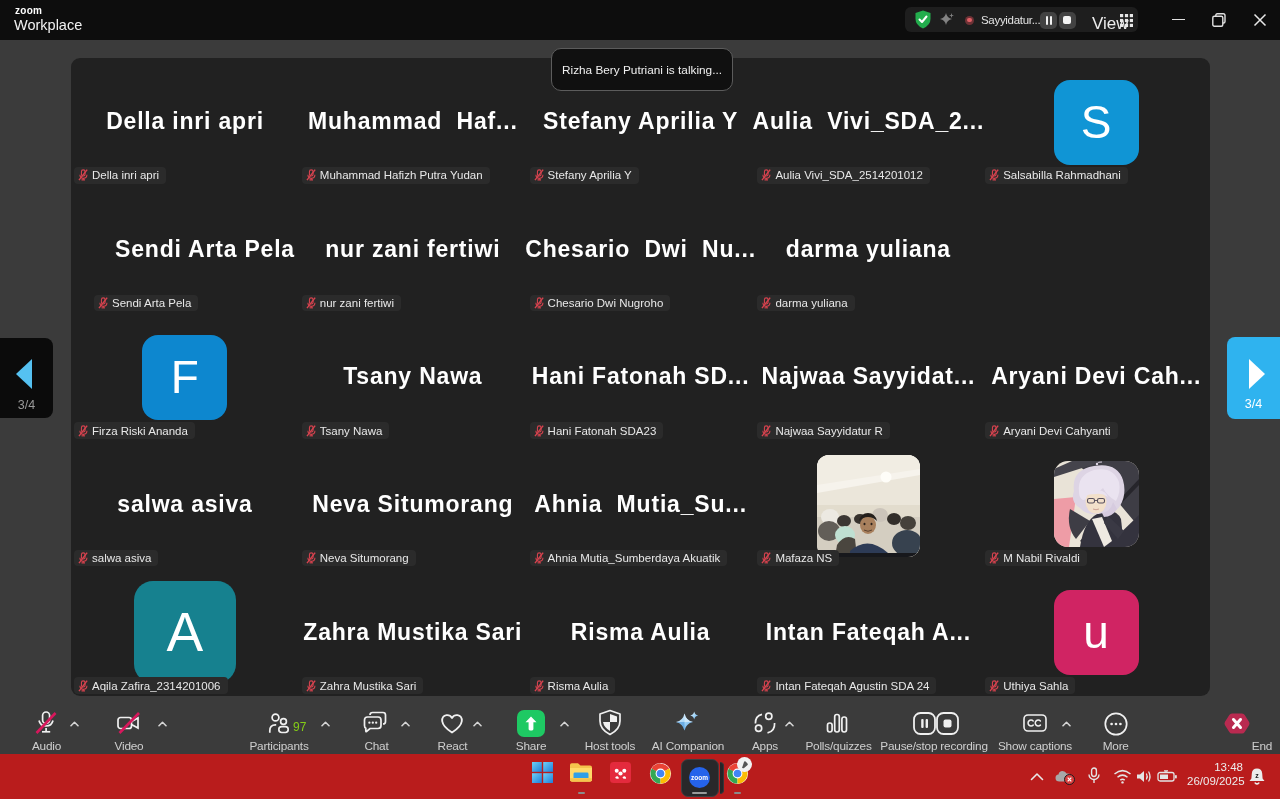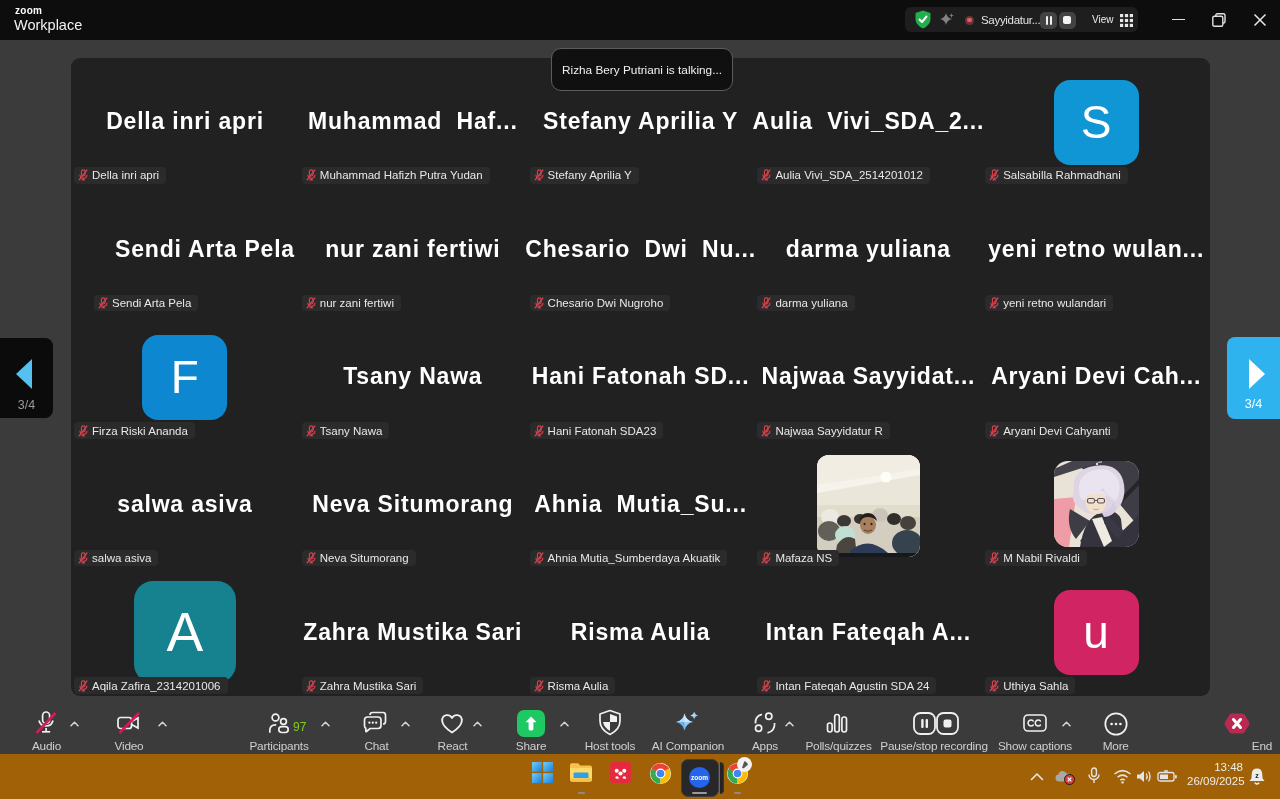--- a/index.html
+++ b/index.html
@@ -14,21 +14,21 @@
 .lb svg{margin-right:4px;}
 .av{position:absolute;display:flex;align-items:center;justify-content:center;color:#fff;}
 #tooltip{position:absolute;left:551px;top:48px;width:180px;height:41px;background:#101010;border:1px solid #5c5c5c;border-radius:10px;display:flex;align-items:center;justify-content:center;color:#f0f0f0;font-size:11.8px;}
 #navL{position:absolute;left:0;top:338px;width:53px;height:80px;background:#0b0b0b;border-radius:0 8px 8px 0;}
 #navR{position:absolute;left:1227px;top:337px;width:53px;height:82px;background:#2fb3ef;border-radius:8px 0 0 8px;}
 .nav34{position:absolute;left:0;width:100%;text-align:center;top:60px;font-size:12.5px;}
 #toolbar{position:absolute;left:0;top:709px;width:1280px;height:45px;}
 .tbi{position:absolute;top:0px;}
 .tbl{position:absolute;top:29.5px;transform:translateX(-50%);font-size:11.8px;letter-spacing:-0.2px;color:#cfcfcf;white-space:nowrap;}
 .caret{position:absolute;top:12px;}
-#taskbar{position:absolute;left:0;top:754px;width:1280px;height:45px;background:#a16207;}
+#taskbar{position:absolute;left:0;top:754px;width:1280px;height:45px;background:#b91c1c;}
 .tki{position:absolute;}
 .tkline{position:absolute;top:37.5px;width:7px;height:2.5px;border-radius:2px;background:#8a8a8a;}
 #clock{position:absolute;left:1187px;top:7px;width:56px;text-align:right;color:#ececec;font-size:11.5px;line-height:13.5px;}
 </style>
 </head>
 <body>
 <div id="titlebar">
   <div id="logo1">zoom</div>
   <div id="logo2">Workplace</div>
   <div id="recpanel"></div>
@@ -42,21 +42,21 @@
  <path d="M12.5 1 L13.1 2.9 L15 3.5 L13.1 4.1 L12.5 6 L11.9 4.1 L10 3.5 L11.9 2.9 Z" fill="#828282"></path>
 </svg>
 <div style="position:absolute;left:965px;top:15.5px;width:9px;height:9px;border-radius:50%;background:#6e3236;"></div>
 <div style="position:absolute;left:967.2px;top:17.7px;width:4.6px;height:4.6px;border-radius:50%;background:#e06066;"></div>
 <div style="position:absolute;left:981px;top:14px;font-size:11.5px;color:#e3e3e3;letter-spacing:-0.3px;">Sayyidatur...</div>
 <div style="position:absolute;left:1040px;top:11.5px;width:17px;height:17px;border-radius:5px;background:#424242;"></div>
 <div style="position:absolute;left:1045.5px;top:15.5px;width:2.2px;height:9px;background:#f2f2f2;border-radius:1px;"></div>
 <div style="position:absolute;left:1049.8px;top:15.5px;width:2.2px;height:9px;background:#f2f2f2;border-radius:1px;"></div>
 <div style="position:absolute;left:1058.5px;top:11.5px;width:17px;height:17px;border-radius:5px;background:#424242;"></div>
 <div style="position:absolute;left:1063px;top:16px;width:8px;height:8px;border-radius:2px;background:#f2f2f2;"></div>
-<div style="position:absolute;left:1092px;top:13.5px;font-size:10px;color:#ececec;">View</div>
+<div style="position:absolute;left:1092px;top:13.5px;font-size:17px;color:#ececec;">View</div>
 <svg width="13" height="13" viewBox="0 0 13 13" style="position:absolute;left:1120px;top:13.5px;">
  <g fill="#e8e8e8">
         <rect x="0" y="0" width="3.2" height="3.2"></rect>
         <rect x="4.9" y="0" width="3.2" height="3.2"></rect>
         <rect x="9.8" y="0" width="3.2" height="3.2"></rect>
  <rect x="0" y="4.9" width="3.2" height="3.2"></rect>
         <rect x="4.9" y="4.9" width="3.2" height="3.2"></rect>
         <rect x="9.8" y="4.9" width="3.2" height="3.2"></rect>
  <rect x="0" y="9.8" width="3.2" height="3.2"></rect>
         <rect x="4.9" y="9.8" width="3.2" height="3.2"></rect>
@@ -174,32 +174,20 @@
       <div class="nm">darma yuliana</div>
       <div class="lb"><svg width="10" height="14" viewBox="0 0 12 16">
           <g stroke="#d8434f" fill="none" stroke-width="1.3">
             <rect x="4.1" y="1.8" width="4.4" height="7.4" rx="2.2"></rect>
             <path d="M2.3 7.8a4.2 4.2 0 0 0 8.4 0"></path>
             <line x1="6.3" y1="12" x2="6.3" y2="13.6"></line>
             <line x1="4.2" y1="13.8" x2="8.4" y2="13.8"></line>
           </g>
           <line x1="1.2" y1="14.2" x2="11" y2="1.6" stroke="#d8434f" stroke-width="1.7"></line>
         </svg>darma yuliana</div>
-    </div>
-<div class="t" style="left:911.2px;top:127.6px;">
-      <div class="nm">yeni retno wulan...</div>
-      <div class="lb"><svg width="10" height="14" viewBox="0 0 12 16">
-          <g stroke="#d8434f" fill="none" stroke-width="1.3">
-            <rect x="4.1" y="1.8" width="4.4" height="7.4" rx="2.2"></rect>
-            <path d="M2.3 7.8a4.2 4.2 0 0 0 8.4 0"></path>
-            <line x1="6.3" y1="12" x2="6.3" y2="13.6"></line>
-            <line x1="4.2" y1="13.8" x2="8.4" y2="13.8"></line>
-          </g>
-          <line x1="1.2" y1="14.2" x2="11" y2="1.6" stroke="#d8434f" stroke-width="1.7"></line>
-        </svg>yeni retno wulandari</div>
     </div>
 <div class="t" style="left:0.0px;top:255.2px;">
       <div class="av" style="left:71.4px;top:21.5px;width:85px;height:85px;background:#0d87cf;border-radius:16px;font-size:46px;">F</div>
       <div class="lb"><svg width="10" height="14" viewBox="0 0 12 16">
           <g stroke="#d8434f" fill="none" stroke-width="1.3">
             <rect x="4.1" y="1.8" width="4.4" height="7.4" rx="2.2"></rect>
             <path d="M2.3 7.8a4.2 4.2 0 0 0 8.4 0"></path>
             <line x1="6.3" y1="12" x2="6.3" y2="13.6"></line>
             <line x1="4.2" y1="13.8" x2="8.4" y2="13.8"></line>
           </g>

